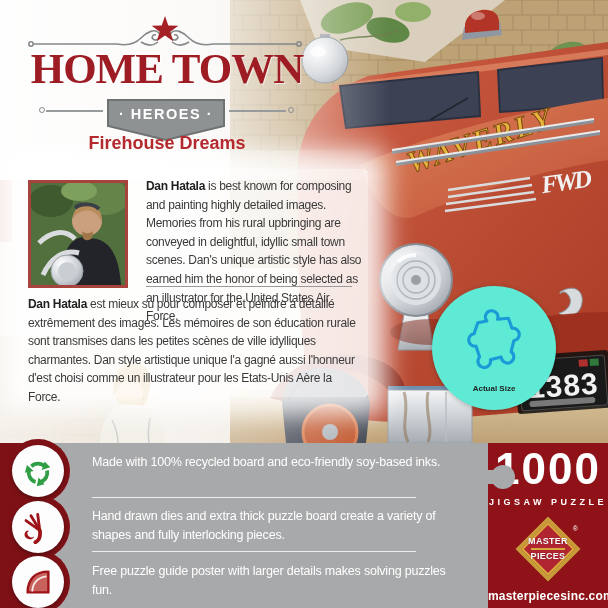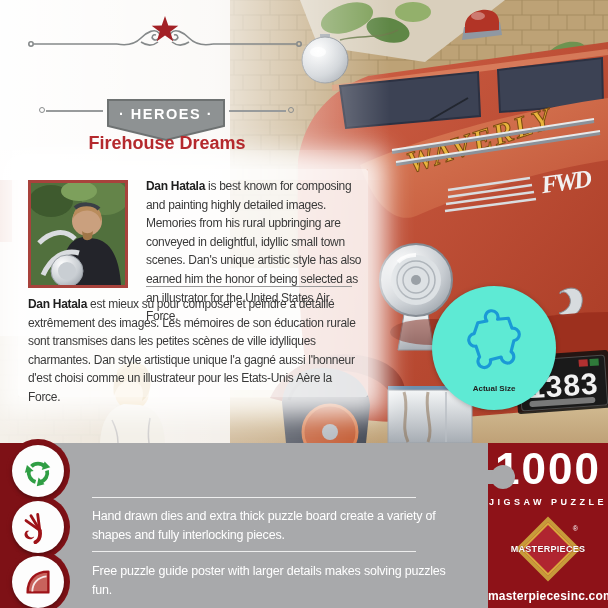--- a/index.html
+++ b/index.html
@@ -44,21 +44,21 @@
 
   
   .sidebar{left:488px;top:0;width:120px;height:165px;background:#8e1218;color:#fff;text-align:center;}
   .knob-svg{left:-2px;top:12px;}
   .piece-count{margin-top:4px;font-size:44px;font-weight:bold;letter-spacing:2px;line-height:1;}
   .piece-label{margin-top:6px;font-size:9px;font-weight:bold;letter-spacing:3.5px;}
   .brand-logo{position:relative;width:60px;height:60px;margin:12px auto 0;}
   .brand-diamond-outer{position:absolute;left:7px;top:7px;width:46px;height:46px;background:#c79a3a;transform:rotate(45deg);}
   .brand-diamond{position:absolute;left:11px;top:11px;width:38px;height:38px;background:#b02530;border:2px solid #d9a93c;
     box-sizing:border-box;transform:rotate(45deg);}
-  .brand-inner{position:absolute;left:6px;top:6px;width:48px;height:48px;display:flex;
+  .brand-inner{position:absolute;left:6px;top:6px;width:48px;height:48px;display:flex;flex-direction:column;
     align-items:center;justify-content:center;}
   .brand-word{font-size:9px;font-weight:bold;letter-spacing:.3px;line-height:1.2;text-shadow:0 0 1px #5c0b10;}
   .brand-bar{width:34px;height:2px;background:#d9a93c;margin:1px 0;}
   .brand-reg{position:absolute;right:0px;top:6px;font-size:7px;}
   .site-url{margin-top:10px;font-size:12px;font-weight:bold;letter-spacing:.2px;}
 </style>
 </head>
 <body>
 
 <div class="stage">
@@ -222,20 +222,21 @@
         <path d="M9,36 H92"></path>
         <path d="M92,36 C102,38 110,36 116,30 C122,24 130,20 134,25 C137,29 132,34 128,31 C126,29 128,26 131,27"></path>
         <path d="M116,34 C122,38 128,38 133,34"></path>
         <circle cx="274" cy="36" r="2.2"></circle>
         <path d="M271,36 H188"></path>
         <path d="M188,36 C178,38 170,36 164,30 C158,24 150,20 146,25 C143,29 148,34 152,31 C154,29 152,26 149,27"></path>
         <path d="M164,34 C158,38 152,38 147,34"></path>
       </g>
       <polygon points="140,8 143.3,17.5 153.3,17.7 145.3,23.7 148.2,33.3 140,27.6 131.8,33.3 134.7,23.7 126.7,17.7 136.7,17.5" fill="#a32126"></polygon>
     </svg>
+    <div class="abs logo-title">HOME TOWN</div>
     <svg class="abs banner-svg" width="122" height="44" viewBox="0 0 122 44">
       <path d="M3,1 H119 V27 L61,41 L3,27 Z" fill="#8e9293" stroke="#6e7272" stroke-width="2"></path>
       <text class="banner-text" x="61" y="20" text-anchor="middle">· HEROES ·</text>
     </svg>
     <div class="abs side-dot" style="left:39px;"></div>
     <div class="abs side-line" style="left:46px;width:57px;"></div>
     <div class="abs side-line" style="left:229px;width:57px;"></div>
     <div class="abs side-dot" style="left:288px;"></div>
     <div class="abs logo-subtitle">Firehouse Dreams</div>
   </div>
@@ -304,20 +305,21 @@
         <path d="M6,22 C3,24 3,28 6,30 C9,32 13,31 14,28 C11,30 8,29 7,26 C6,24 7,23 9,22 Z" fill="#9e1318"></path>
       </svg>
     </div>
     <div class="abs feat-circle" style="top:113px;">
       <svg width="34" height="34" viewBox="0 0 36 36">
         <path d="M7,29 C7,15 15,7 29,7 L29,29 Z" fill="#c8625c" stroke="#9e1318" stroke-width="2.5" stroke-linejoin="round"></path>
         <path d="M12,28 C12,19 18,13 27,12" stroke="#ffffff" stroke-width="2" fill="none" opacity=".85"></path>
       </svg>
     </div>
 
+    <div class="abs feat-text" style="top:10px;">Made with 100% recycled board and eco-friendly soy-based inks.</div>
     <div class="abs feat-divider" style="top:54px;"></div>
     <div class="abs feat-text" style="top:64px;">Hand drawn dies and extra thick puzzle board create a variety of shapes and fully interlocking pieces.</div>
     <div class="abs feat-divider" style="top:108px;"></div>
     <div class="abs feat-text" style="top:119px;">Free puzzle guide poster with larger details makes solving puzzles fun.</div>
 
     <div class="abs sidebar">
       <svg class="abs knob-svg" width="32" height="44" viewBox="0 0 32 44">
         <rect x="0" y="15" width="8" height="14" fill="#a8a9ab"></rect>
         <circle cx="17" cy="22" r="12" fill="#a8a9ab"></circle>
       </svg>

